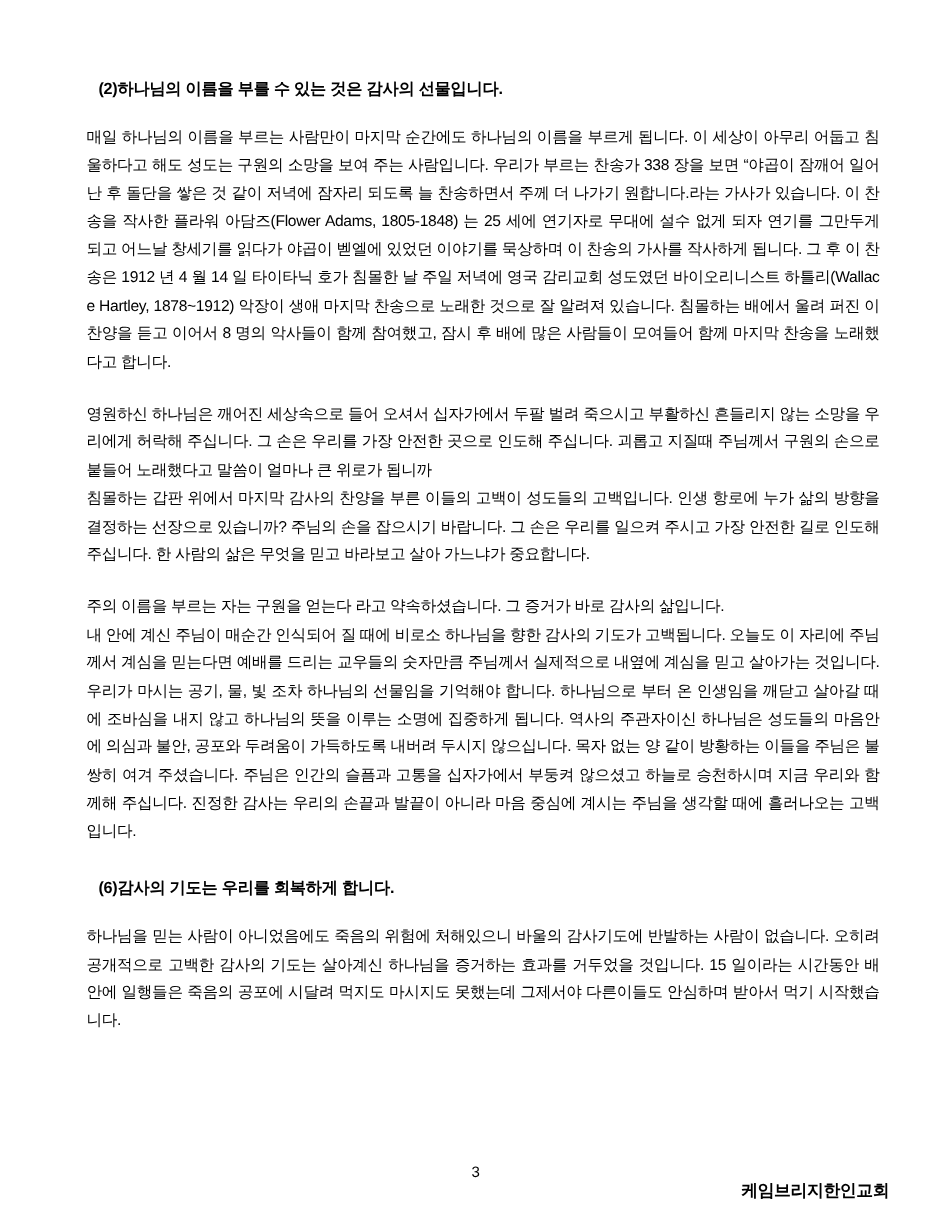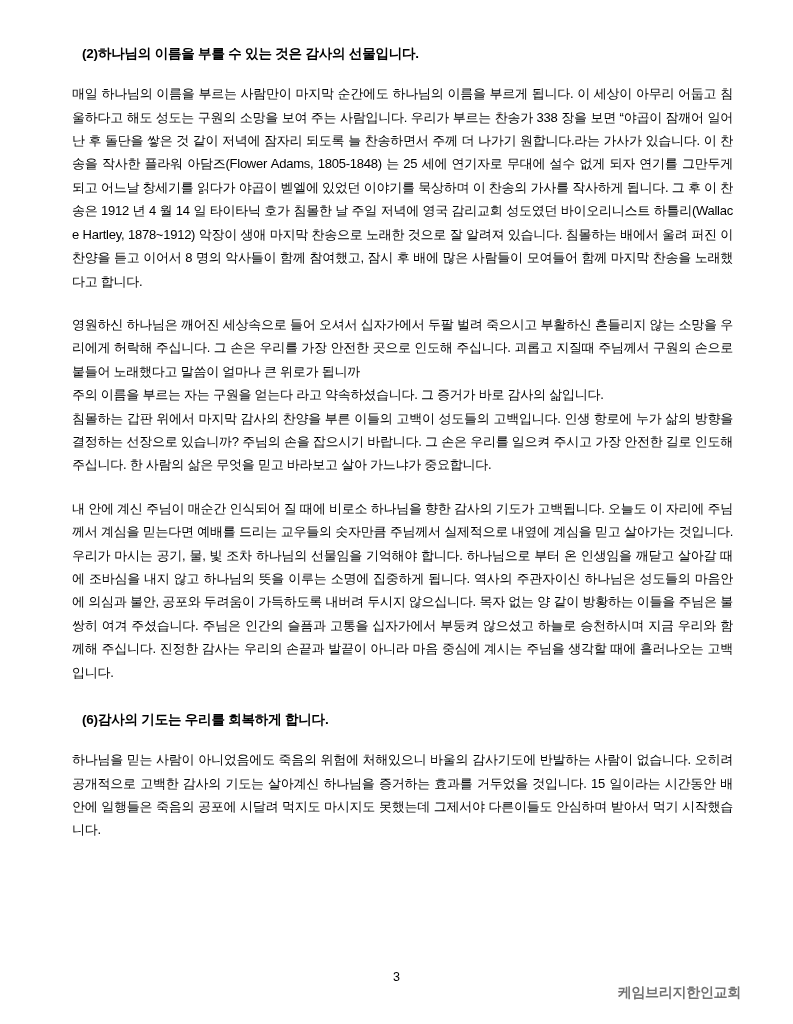--- a/index.html
+++ b/index.html
@@ -12,21 +12,21 @@
     height: 1024px;
     font-family: "Liberation Serif", "DejaVu Serif", serif;
     color: #000000;
     position: relative;
     overflow: hidden;
   }
   .page {
     box-sizing: border-box;
     width: 793px;
     height: 1024px;
-    padding: 44px 60px 0 60px;
+    padding: 64px 60px 0 60px;
     position: relative;
   }
   .heading {
     font-family: "Liberation Sans", "DejaVu Sans", sans-serif;
     font-weight: bold;
     font-size: 13.5px;
     line-height: 1.5;
     margin: 0 0 18px 0;
     text-indent: 22px;
     letter-spacing: -0.2px;
@@ -65,35 +65,35 @@
     font-size: 12.5px;
     color: #000;
   }
   .church-name {
     position: absolute;
     right: 52px;
     bottom: 4px;
     font-family: "Liberation Sans", "DejaVu Sans", sans-serif;
     font-size: 14px;
     font-weight: bold;
-    color: #737373;
+    color: #000000;
     letter-spacing: -0.3px;
   }
 </style>
 </head>
 <body>
 
 <div class="page">
 
   <h2 class="heading">(2)하나님의 이름을 부를 수 있는 것은 감사의 선물입니다.</h2>
 
   <p class="body">매일 하나님의 이름을 부르는 사람만이 마지막 순간에도 하나님의 이름을 부르게 됩니다. 이 세상이 아무리 어둡고 침울하다고 해도 성도는 구원의 소망을 보여 주는 사람입니다. 우리가 부르는 찬송가 338 장을 보면 “야곱이 잠깨어 일어난 후 돌단을 쌓은 것 같이 저녁에 잠자리 되도록 늘 찬송하면서 주께 더 나가기 원합니다.라는 가사가 있습니다. 이 찬송을 작사한 플라워 아담즈(Flower Adams, 1805-1848) 는 25 세에 연기자로 무대에 설수 없게 되자 연기를 그만두게 되고 어느날 창세기를 읽다가 야곱이 벧엘에 있었던 이야기를 묵상하며 이 찬송의 가사를 작사하게 됩니다. 그 후 이 찬송은 1912 년 4 월 14 일 타이타닉 호가 침몰한 날 주일 저녁에 영국 감리교회 성도였던 바이오리니스트 하틀리(Wallace Hartley, 1878~1912) 악장이 생애 마지막 찬송으로 노래한 것으로 잘 알려져 있습니다. 침몰하는 배에서 울려 퍼진 이 찬양을 듣고 이어서 8 명의 악사들이 함께 참여했고, 잠시 후 배에 많은 사람들이 모여들어 함께 마지막 찬송을 노래했다고 합니다.</p>
   <p class="body tight">영원하신 하나님은 깨어진 세상속으로 들어 오셔서 십자가에서 두팔 벌려 죽으시고 부활하신 흔들리지 않는 소망을 우리에게 허락해 주십니다. 그 손은 우리를 가장 안전한 곳으로 인도해 주십니다. 괴롭고 지질때 주님께서 구원의 손으로 붙들어 노래했다고 말씀이 얼마나 큰 위로가 됩니까</p>
+  <p class="body">침몰하는 갑판 위에서 마지막 감사의 찬양을 부른 이들의 고백이 성도들의 고백입니다. 인생 항로에 누가 삶의 방향을 결정하는 선장으로 있습니까? 주님의 손을 잡으시기 바랍니다. 그 손은 우리를 일으켜 주시고 가장 안전한 길로 인도해 주십니다. 한 사람의 삶은 무엇을 믿고 바라보고 살아 가느냐가 중요합니다.</p>
   <p class="body tight">주의 이름을 부르는 자는 구원을 얻는다 라고 약속하셨습니다. 그 증거가 바로 감사의 삶입니다.</p>
-  <p class="body">침몰하는 갑판 위에서 마지막 감사의 찬양을 부른 이들의 고백이 성도들의 고백입니다. 인생 항로에 누가 삶의 방향을 결정하는 선장으로 있습니까? 주님의 손을 잡으시기 바랍니다. 그 손은 우리를 일으켜 주시고 가장 안전한 길로 인도해 주십니다. 한 사람의 삶은 무엇을 믿고 바라보고 살아 가느냐가 중요합니다.</p>
   <p class="body">내 안에 계신 주님이 매순간 인식되어 질 때에 비로소 하나님을 향한 감사의 기도가 고백됩니다. 오늘도 이 자리에 주님께서 계심을 믿는다면 예배를 드리는 교우들의 숫자만큼 주님께서 실제적으로 내옆에 계심을 믿고 살아가는 것입니다. 우리가 마시는 공기, 물, 빛 조차 하나님의 선물임을 기억해야 합니다. 하나님으로 부터 온 인생임을 깨닫고 살아갈 때에 조바심을 내지 않고 하나님의 뜻을 이루는 소명에 집중하게 됩니다. 역사의 주관자이신 하나님은 성도들의 마음안에 의심과 불안, 공포와 두려움이 가득하도록 내버려 두시지 않으십니다. 목자 없는 양 같이 방황하는 이들을 주님은 불쌍히 여겨 주셨습니다. 주님은 인간의 슬픔과 고통을 십자가에서 부둥켜 않으셨고 하늘로 승천하시며 지금 우리와 함께해 주십니다. 진정한 감사는 우리의 손끝과 발끝이 아니라 마음 중심에 계시는 주님을 생각할 때에 흘러나오는 고백입니다.</p>
 
   <h2 class="heading mid">(6)감사의 기도는 우리를 회복하게 합니다.</h2>
 
   <p class="body">하나님을 믿는 사람이 아니었음에도 죽음의 위험에 처해있으니 바울의 감사기도에 반발하는 사람이 없습니다. 오히려 공개적으로 고백한 감사의 기도는 살아계신 하나님을 증거하는 효과를 거두었을 것입니다. 15 일이라는 시간동안 배 안에 일행들은 죽음의 공포에 시달려 먹지도 마시지도 못했는데 그제서야 다른이들도 안심하며 받아서 먹기 시작했습니다.</p>
 
   <div class="footer">
     <div class="page-number">3</div>
     <div class="church-name">케임브리지한인교회</div>
   </div>

